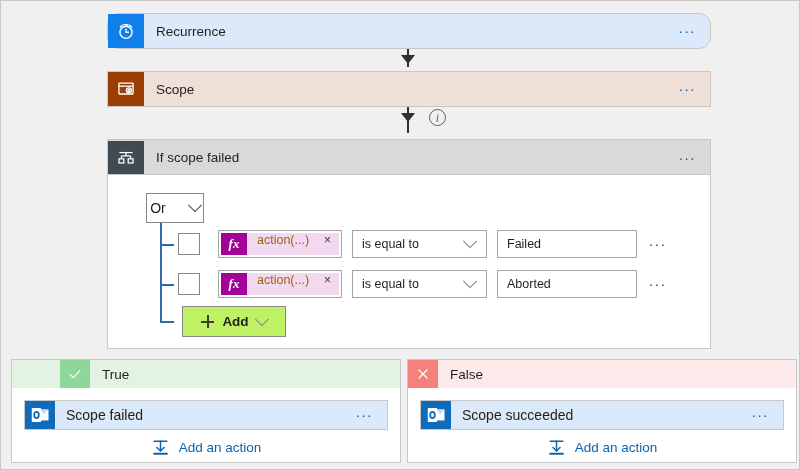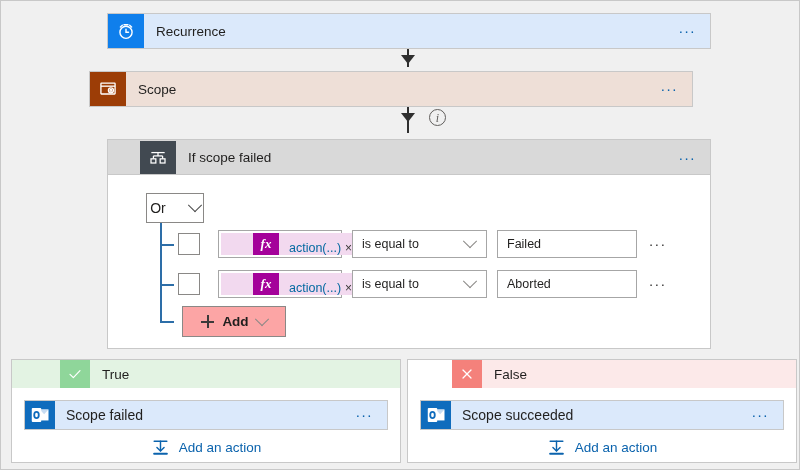--- a/index.html
+++ b/index.html
@@ -53,34 +53,34 @@
     letter-spacing: 1.6px;
     line-height: 10px;
     cursor: pointer;
     user-select: none;
   }
 
   
   #recurrence-card {
     left: 106px; top: 12px; width: 604px;
     background: #dbe9fb;
+    border-radius: 12px;
   }
   #recurrence-card .card-icon { background: #0f7fec; }
 
   #scope-card {
-    left: 88px; top: 70px; width: 604px;
+    left: 106px; top: 70px; width: 604px;
     background: #eedfd7;
   }
   #scope-card .card-icon { background: #9c3d06; }
 
   #condition-card-head {
     left: 106px; top: 138px; width: 604px;
     background: #d9d9d9;
     border-bottom: none;
-    padding-left: 32px;
   }
   #condition-card-head .card-icon { background: #414951; }
 
   
   .connector {
     position: absolute;
     left: 406px;
     width: 2px;
     background: #2f2f2f;
   }
@@ -189,44 +189,43 @@
     border: 1px solid #a6a6a6;
     background: #fff;
     display: flex;
     align-items: center;
     box-sizing: border-box;
     padding: 2px;
     cursor: text;
   }
   .token {
     display: flex;
-    align-items: flex-end;
+    align-items: flex-start;
     height: 22px;
     background: #f2d9ef;
     flex: 1 1 auto;
-    padding-left: 32px;
   }
   .token-fx {
     width: 26px; height: 22px;
     background: #a4019a;
     color: #fff;
     display: flex;
     align-items: center;
     justify-content: center;
     font-family: "Liberation Serif", serif;
     font-style: italic;
     font-size: 13px;
     font-weight: bold;
     flex: 0 0 26px;
   }
   .token-text {
     flex: 1 1 auto;
     padding-left: 10px;
     font-size: 12.5px;
-    color: #0369a1;
+    color: #a16207;
     white-space: nowrap;
   }
   .token-x {
     flex: 0 0 auto;
     padding: 0 8px 0 4px;
     font-size: 12px;
     color: #3b3a39;
     cursor: pointer;
     user-select: none;
   }
@@ -274,21 +273,21 @@
     padding-bottom: 6px;
     cursor: pointer;
     user-select: none;
   }
 
   .add-box {
     position: absolute;
     left: 74px; top: 131px;
     width: 104px; height: 31px;
     border: 1px solid #8a8886;
-    background: #fca5a5;
+    background: #bef264;
     display: flex;
     align-items: center;
     justify-content: center;
     gap: 8px;
     box-sizing: border-box;
     cursor: pointer;
   }
   .plus-glyph {
     position: relative;
     width: 13px; height: 13px;
@@ -314,21 +313,21 @@
   }
   #branch-true  { left: 10px; }
   #branch-false { left: 406px; }
 
   .branch-head {
     display: flex;
     align-items: center;
     height: 28px;
   }
   #branch-true .branch-head  { background: #e3f3e3; padding-left: 48px; }
-  #branch-false .branch-head { background: #fce9e9; margin-left: 44px; }
+  #branch-false .branch-head { background: #fce9e9; }
 
   .branch-head-icon {
     width: 30px; height: 28px;
     flex: 0 0 30px;
     display: flex;
     align-items: center;
     justify-content: center;
   }
   #branch-true .branch-head-icon  { background: #8fd69a; }
   #branch-false .branch-head-icon { background: #f4817b; }

